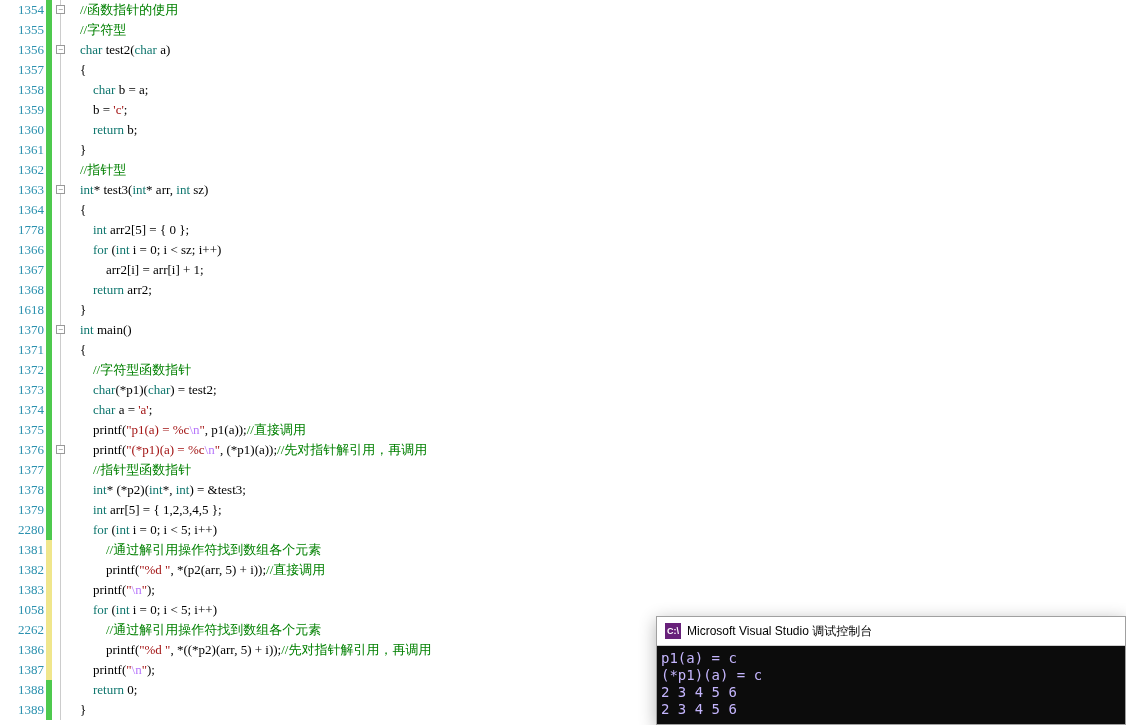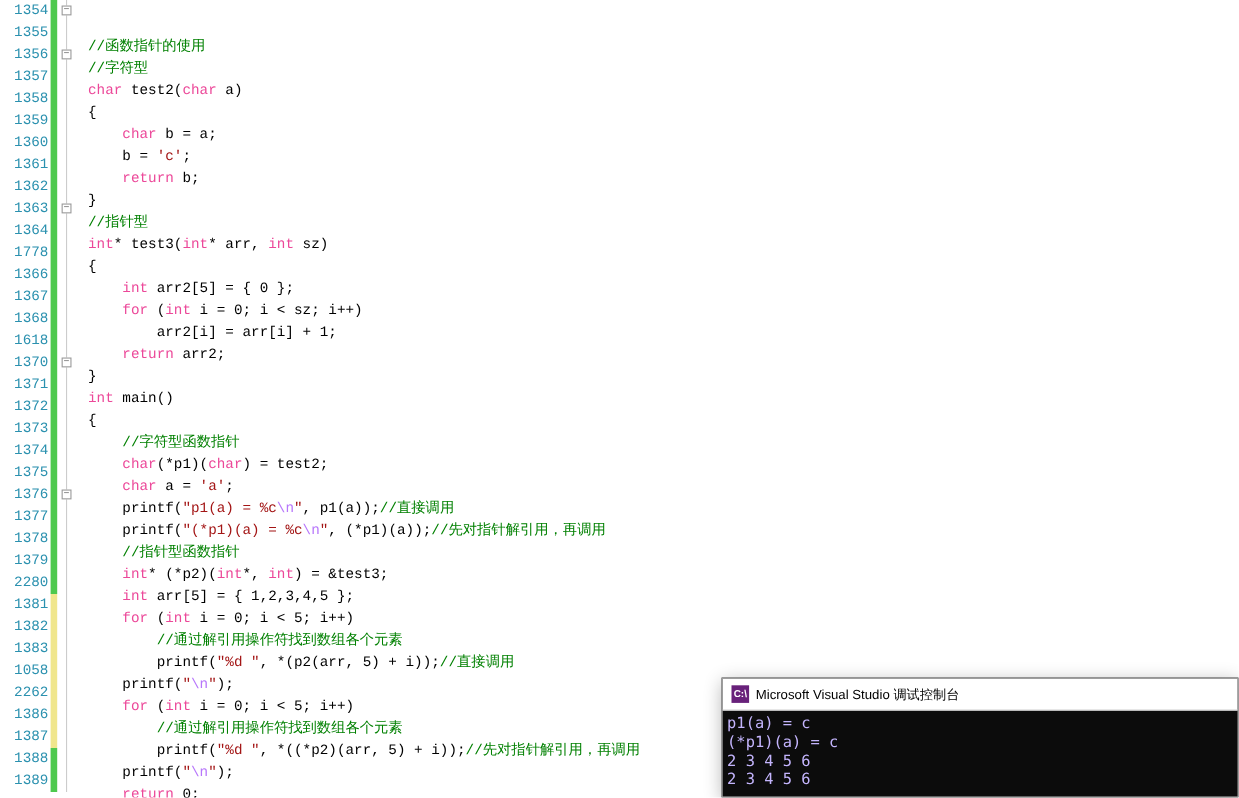--- a/index.html
+++ b/index.html
@@ -10,20 +10,21 @@
     width: 1126px;
     height: 725px;
     position: relative;
     overflow: hidden;
   }
   .editor {
     display: flex;
     width: 1126px;
     height: 571px;
     background: #fff;
+    font-family: Liberation Serif, serif;
   }
   .gutter {
     width: 50px;
     background: #fff;
     color: #2b91af;
     text-align: right;
     padding-right: 6px;
     flex-shrink: 0;
     user-select: none;
   }
@@ -76,27 +77,26 @@
     top: 0;
     width: 1px;
     height: 20px;
     background: #ccc;
   }
   .code {
     flex: 1;
     white-space: pre;
     line-height: 20px;
     padding-left: 2px;
-    margin-top: 32px;
   }
   .code-line {
     height: 20px;
   }
   .c-comment { color: #008000; }
-  .c-keyword { color: #ec4899; }
+  .c-keyword { color: #0f766e; }
   .c-str { color: #a31515; }
   .c-esc { color: #b776fb; }
 
   
   .console {
     position: absolute;
     left: 656px;
     top: 616px;
     width: 470px;
     height: 109px;

